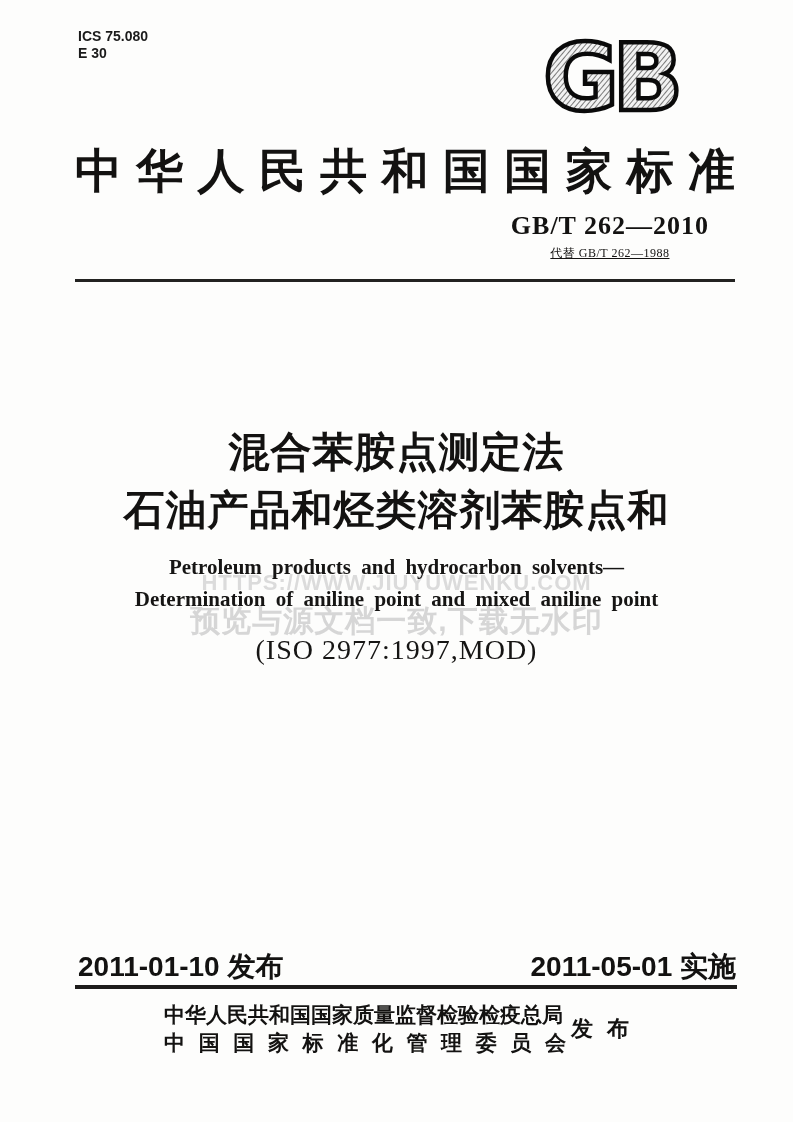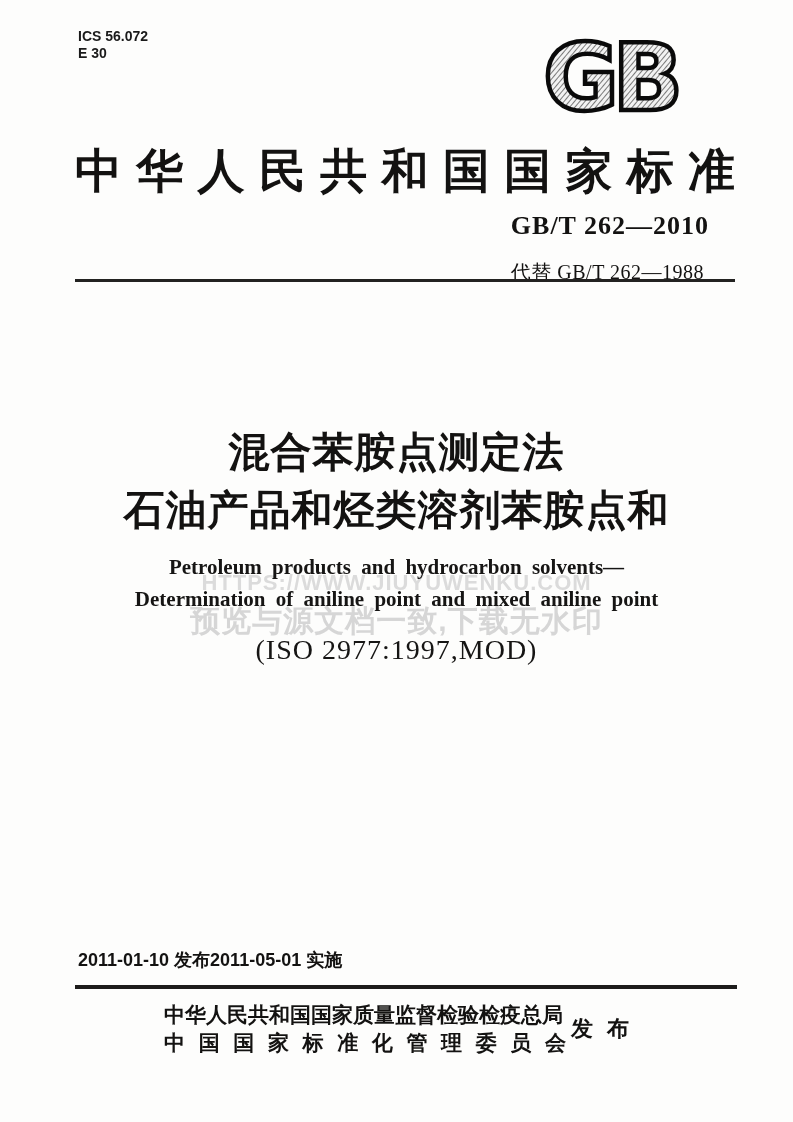--- a/index.html
+++ b/index.html
@@ -34,26 +34,26 @@
 
   .gb-logo { position: absolute; top: 34px; left: 526px; width: 168px; height: 88px; }
 
   .std-heading {
     position: absolute; top: 140px; left: 75px; width: 660px;
     font-weight: bold; font-size: 47px; color: #131211;
     white-space: nowrap;
   }
 
   .std-num-block {
-    position: absolute; top: 211px; right: 84px; text-align: left;
+    position: absolute; top: 211px; right: 84px; text-align: center;
     color: #131211;
   }
   .std-num { font-size: 26px; font-weight: bold; letter-spacing: 1px;
              font-family: "Liberation Serif", "DejaVu Serif", serif; }
-  .std-replaces { font-size: 20px; margin-top: 18px; letter-spacing: 0.5px; text-decoration: underline; }
+  .std-replaces { font-size: 12px; margin-top: 4px; letter-spacing: 0.5px; text-decoration: underline; }
 
   .rule-top { position: absolute; top: 279px; left: 75px; width: 660px; height: 3px; background: #232221; }
 
   .title-cn {
     position: absolute; top: 423px; left: 0; width: 100%;
     text-align: center; font-family: "Liberation Sans", "DejaVu Sans", sans-serif;
     font-weight: bold; font-size: 41px; line-height: 58px; color: #131211;
     letter-spacing: 1px;
   }
 
@@ -63,23 +63,23 @@
     word-spacing: 5px; color: #161514;
   }
 
   .iso-ref {
     position: absolute; top: 634px; left: 0; width: 100%;
     text-align: center; font-size: 28px; letter-spacing: 1px; color: #161514;
   }
 
   .dates-row {
     position: absolute; top: 948px; left: 78px; right: 57px;
-    display: flex; justify-content: flex-start;
+    display: flex; justify-content: space-between;
     font-family: "Liberation Sans", "DejaVu Sans", sans-serif;
-    font-weight: bold; font-size: 18px; color: #131211;
+    font-weight: bold; font-size: 28px; color: #131211;
   }
 
   .rule-bottom { position: absolute; top: 985px; left: 75px; width: 662px; height: 4px; background: #1d1c1b; }
 
   .publisher-row {
     position: absolute; top: 1001px; left: 50%; transform: translateX(-50%);
     display: flex; align-items: center; gap: 5px; white-space: nowrap;
   }
   .publisher-col { width: 402px; font-weight: bold; font-size: 21px; line-height: 28px; color: #131211; }
   .publisher-line2 { width: 402px; }
@@ -89,21 +89,21 @@
 <body>
 
 <div class="page">
 
   <div class="wm wm-url" style="color: rgb(219, 219, 219);">HTTPS://WWW.JIUYUWENKU.COM</div>
   <div class="wm wm-note" style="color: rgb(214, 214, 214);">预览与源文档一致,下载无水印</div>
 
   <div class="content">
 
     <div class="ics-block">
-      <div>ICS 56.072</div>
+      <div>ICS 75.080</div>
       <div>E 30</div>
     </div>
 
     <svg class="gb-logo" viewBox="0 0 168 88">
       <defs>
         <pattern id="hatch" width="4" height="4" patternUnits="userSpaceOnUse" patternTransform="rotate(40)">
           <rect width="4" height="4" fill="#f2f2f2"></rect>
           <line x1="0" y1="0" x2="0" y2="4" stroke="#5a5a5a" stroke-width="1.6"></line>
         </pattern>
       </defs>

